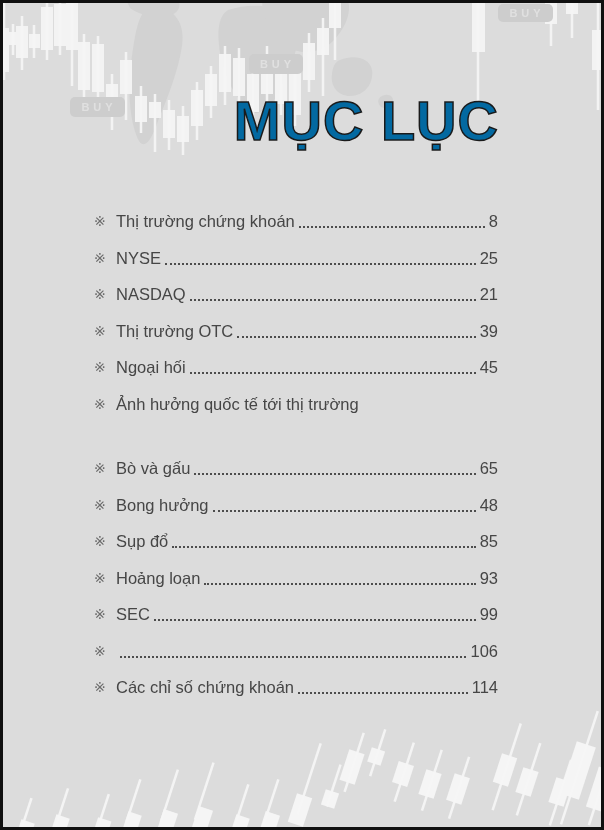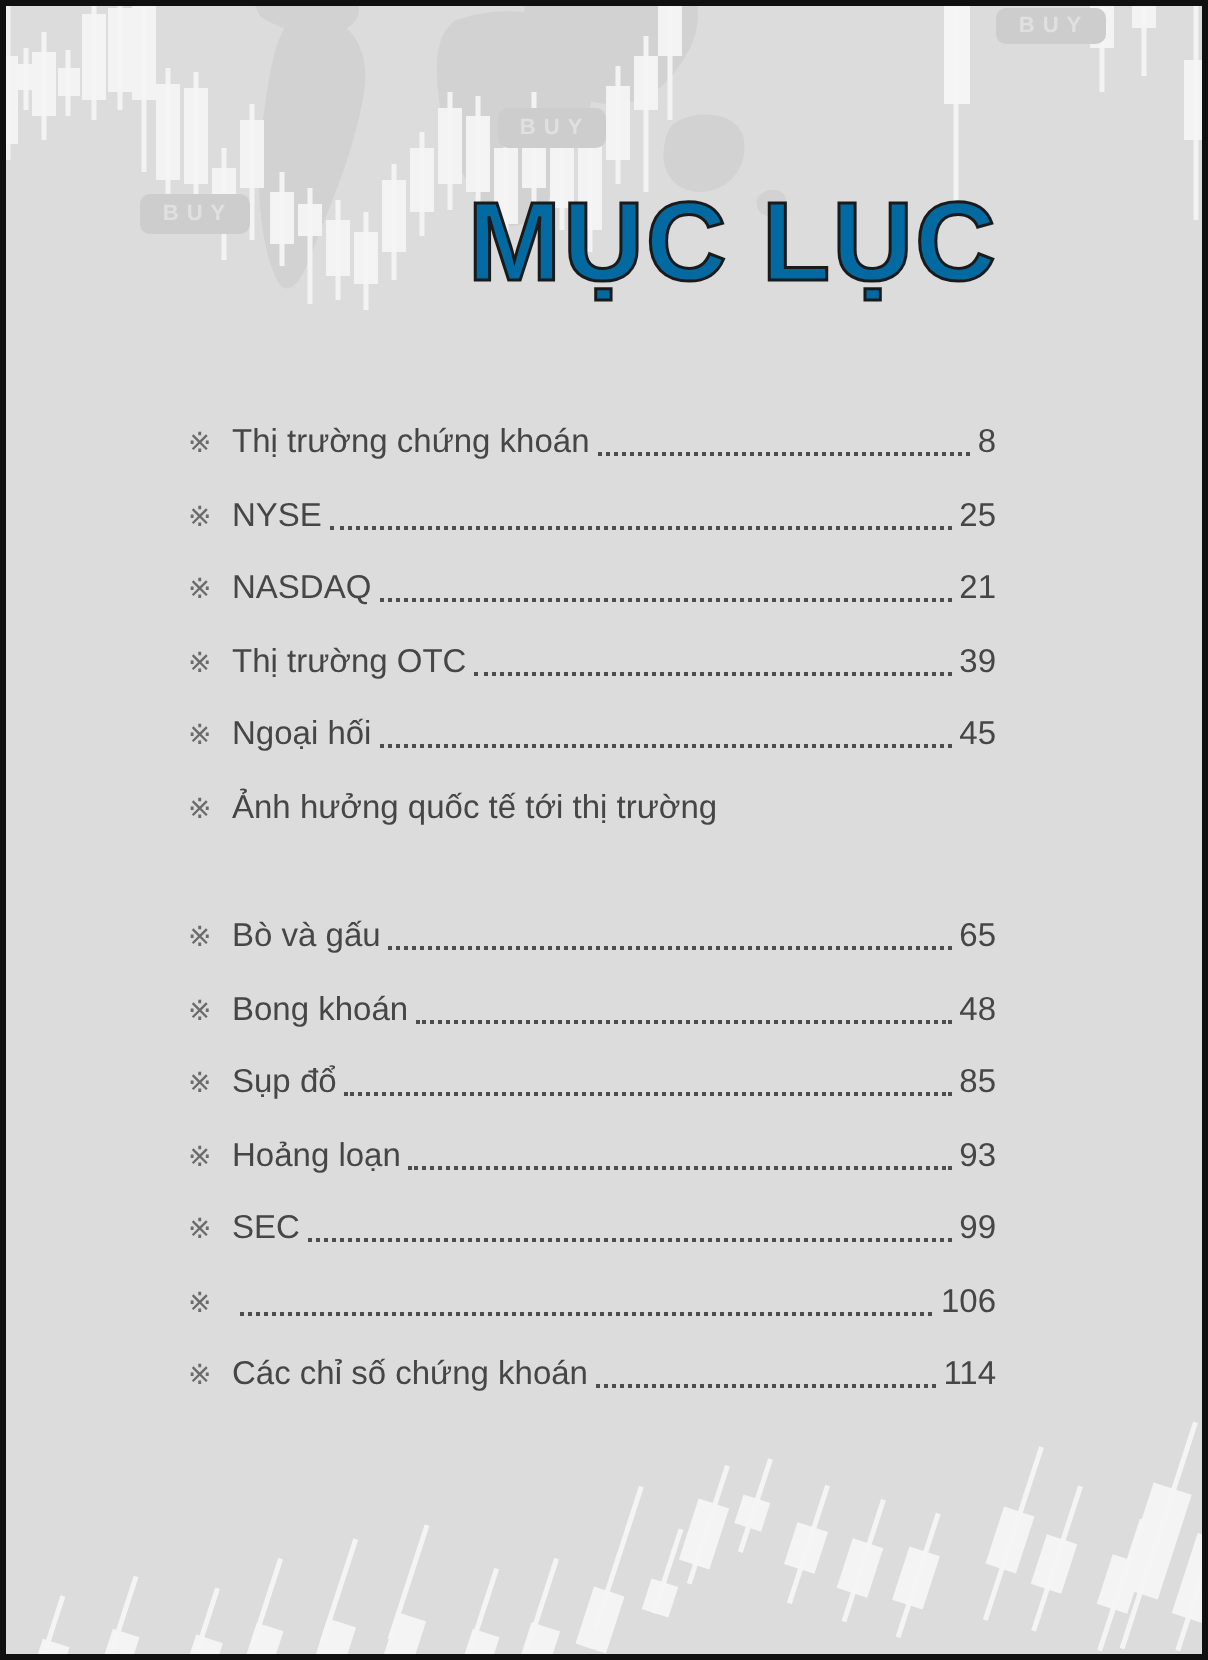--- a/index.html
+++ b/index.html
@@ -233,21 +233,21 @@
         </div>
       </div>
       <div class="toc-row">
         <span class="bullet">※</span>
         <span class="lbl">Bò và gấu</span>
         <span class="dots"></span>
         <span class="pg">65</span>
       </div>
       <div class="toc-row">
         <span class="bullet">※</span>
-        <span class="lbl">Bong khoán</span>
+        <span class="lbl">Bong hưởng</span>
         <span class="dots"></span>
         <span class="pg">48</span>
       </div>
       <div class="toc-row">
         <span class="bullet">※</span>
         <span class="lbl">Sụp đổ</span>
         <span class="dots"></span>
         <span class="pg">85</span>
       </div>
       <div class="toc-row">

